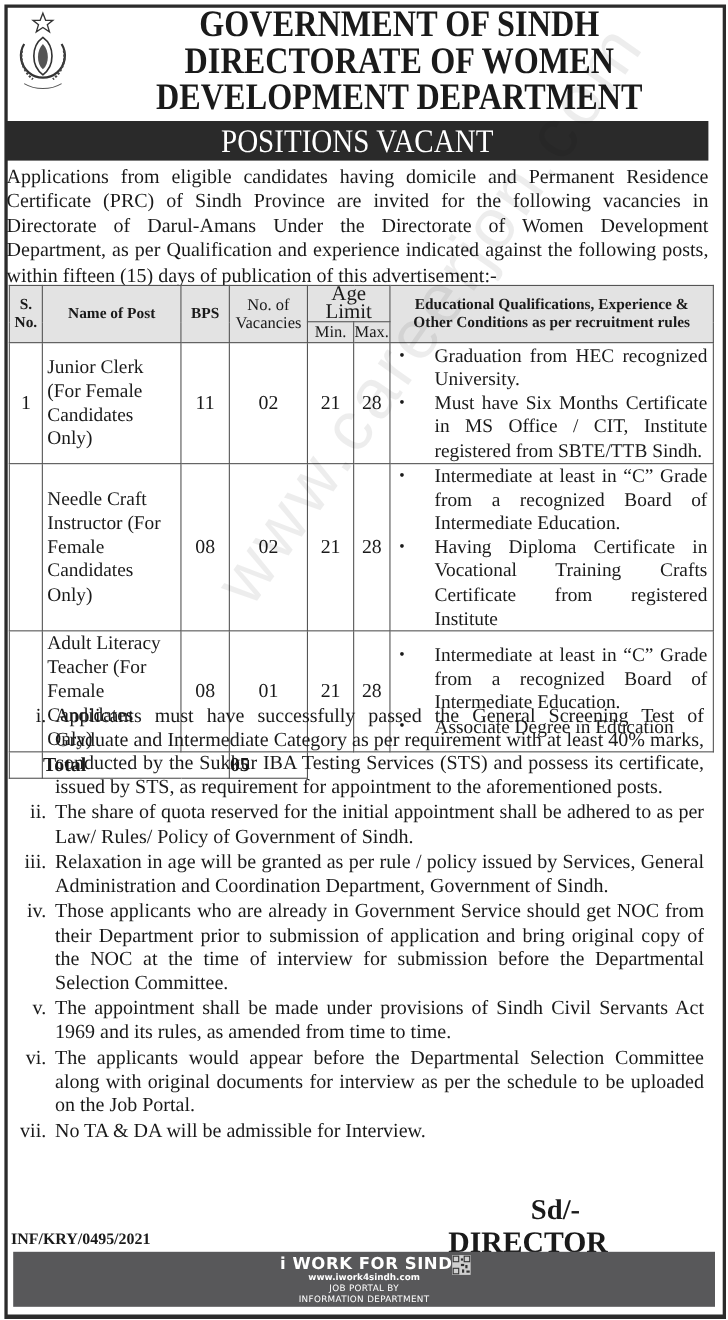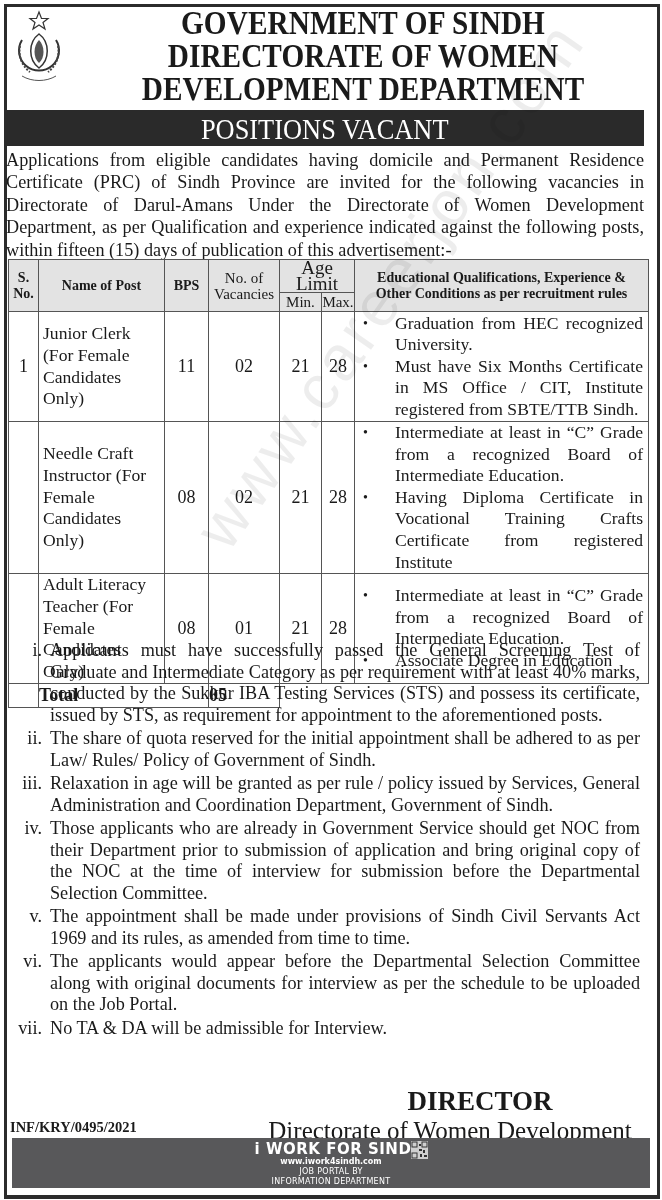--- a/index.html
+++ b/index.html
@@ -163,20 +163,21 @@
     <li><span class="num">ii.</span><span>The share of quota reserved for the initial appointment shall be adhered to as per Law/ Rules/ Policy of Government of Sindh.</span></li>
     <li><span class="num">iii.</span><span>Relaxation in age will be granted as per rule / policy issued by Services, General Administration and Coordination Department, Government of Sindh.</span></li>
     <li><span class="num">iv.</span><span>Those applicants who are already in Government Service should get NOC from their Department prior to submission of application and bring original copy of the NOC at the time of interview for submission before the Departmental Selection Committee.</span></li>
     <li><span class="num">v.</span><span>The appointment shall be made under provisions of Sindh Civil Servants Act 1969 and its rules, as amended from time to time.</span></li>
     <li><span class="num">vi.</span><span>The applicants would appear before the Departmental Selection Committee along with original documents for interview as per the schedule to be uploaded on the Job Portal.</span></li>
     <li><span class="num">vii.</span><span>No TA &amp; DA will be admissible for Interview.</span></li>
   </ul>
 </div>
 
 <div class="sig">
+  <div class="sd">Sd/-</div>
   <div class="dir">DIRECTOR</div>
   <div class="org">Directorate of Women Development</div>
 </div>
 
 <div class="ref">INF/KRY/0495/2021</div>
 
 <div class="footer">
   <div class="brand">
     <span>i</span>
     <span>WORK FOR SINDH</span>

